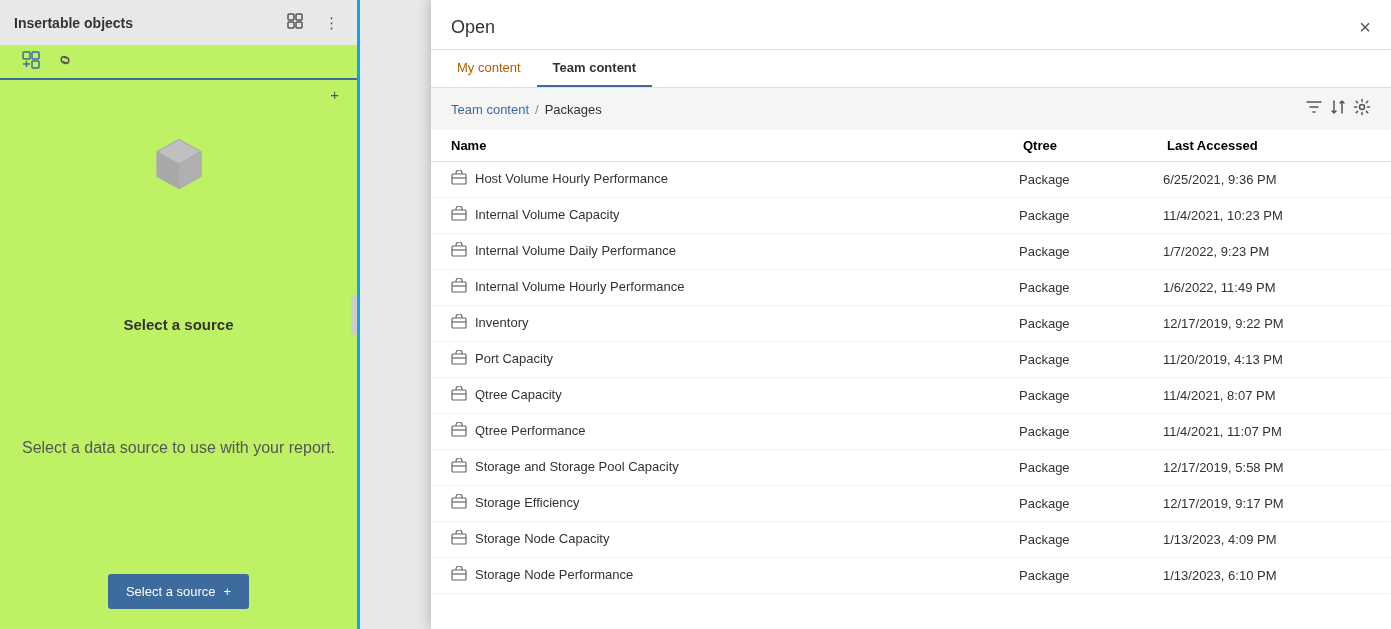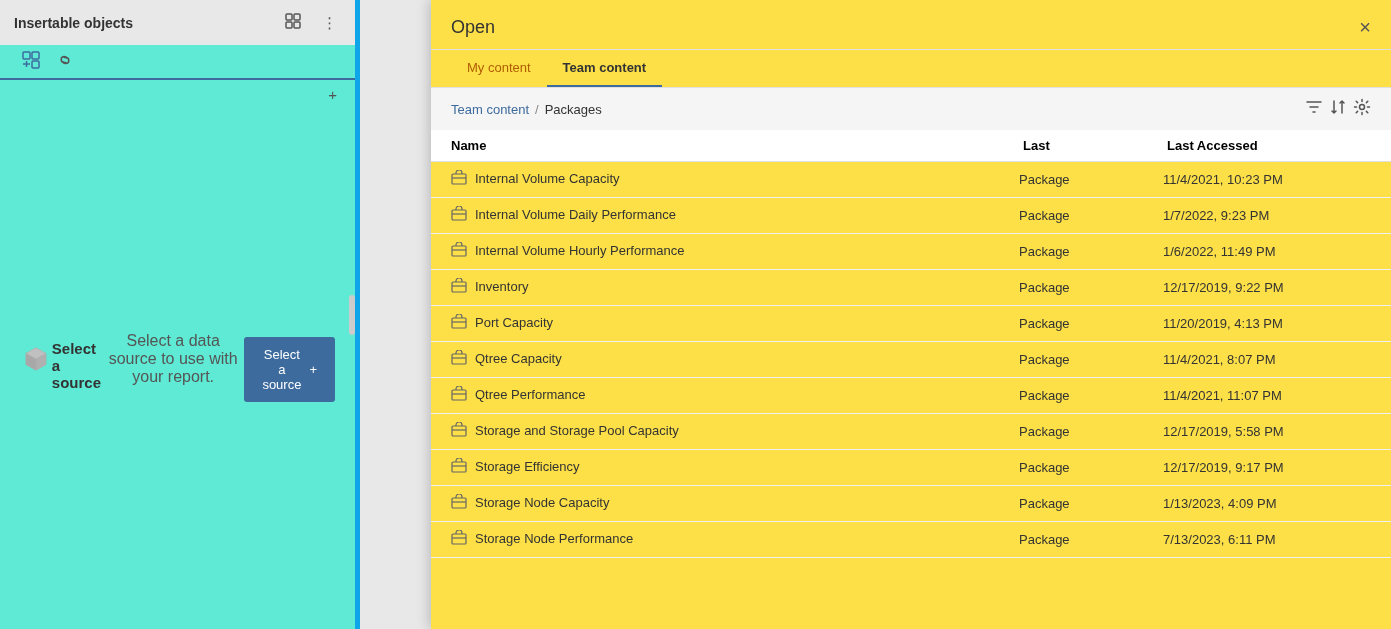--- a/index.html
+++ b/index.html
@@ -2,25 +2,25 @@
 <html><head>
   <meta charset="utf-8">
   <style>
     * { box-sizing: border-box; margin: 0; padding: 0; }
     body { font-family: 'Segoe UI', Arial, sans-serif; font-size: 13px; background: #e8e8e8; display: flex; width: 1391px; height: 629px; overflow: hidden; }
 
     
     .left-panel {
       width: 360px;
       min-width: 360px;
-      background: #5eead4;
+      background: #bef264;
       display: flex;
       flex-direction: column;
       position: relative;
-      border-right: 5px solid #0ea5e9;
+      border-right: 3px solid #0ea5e9;
     }
     .left-panel-header {
       display: flex;
       align-items: center;
       justify-content: space-between;
       padding: 10px 14px;
       background: #e8e8e8;
     }
     .left-panel-title {
       font-size: 14px;
@@ -38,21 +38,21 @@
       border-bottom: 2px solid #3d6b9e;
       margin-bottom: -2px;
     }
     .top-right-icons {
       display: flex;
       gap: 12px;
     }
     .left-content {
       flex: 1;
       display: flex;
-      flex-direction: row;
+      flex-direction: column;
       align-items: center;
       justify-content: space-between;
       padding: 20px;
     }
     .cube-icon {
       width: 70px;
       height: 70px;
       margin-bottom: 20px;
     }
     .select-source-title {
@@ -97,21 +97,21 @@
       padding: 4px 14px;
     }
 
     
     .modal {
       position: fixed;
       top: 0;
       right: 0;
       width: 960px;
       height: 629px;
-      background: #fde047;
+      background: #ffffff;
       display: flex;
       flex-direction: column;
       box-shadow: -2px 0 12px rgba(0,0,0,0.2);
       z-index: 10;
     }
     .modal-header {
       display: flex;
       align-items: center;
       justify-content: space-between;
       padding: 16px 20px 10px 20px;
@@ -125,21 +125,21 @@
     .modal-close {
       background: none;
       border: none;
       font-size: 20px;
       cursor: pointer;
       color: #555;
     }
     .modal-tabs {
       display: flex;
       border-bottom: 1px solid #e0e0e0;
-      padding: 0 20px;
+      padding: 0 10px;
     }
     .modal-tab {
       padding: 10px 16px;
       cursor: pointer;
       font-size: 13px;
       color: #b05d00;
       border-bottom: 2px solid transparent;
     }
     .modal-tab.active {
       color: #333;
@@ -315,25 +315,36 @@
         <circle cx="9" cy="9" r="2.5" stroke="#555" stroke-width="1.5"></circle>
         <path d="M9 1.5v2M9 14.5v2M1.5 9h2M14.5 9h2M3.2 3.2l1.4 1.4M13.4 13.4l1.4 1.4M3.2 14.8l1.4-1.4M13.4 4.6l1.4-1.4" stroke="#555" stroke-width="1.5" stroke-linecap="round"></path>
       </svg>
     </button>
   </div>
   <div class="table-container">
     <table>
       <thead>
         <tr>
           <th>Name</th>
-          <th>Last</th>
+          <th>Qtree</th>
           <th>Last Accessed</th>
         </tr>
       </thead>
       <tbody id="table-body">
+      <tr>
+            <td><span class="pkg-icon">
+    <svg width="16" height="16" viewBox="0 0 16 16" fill="none">
+      <rect x="1" y="4" width="14" height="10" rx="1" stroke="#666" stroke-width="1.2" fill="none"></rect>
+      <path d="M5 4V3a3 3 0 016 0v1" stroke="#666" stroke-width="1.2"></path>
+      <line x1="1" y1="8" x2="15" y2="8" stroke="#666" stroke-width="1.2"></line>
+    </svg>
+  </span>Host Volume Hourly Performance</td>
+            <td>Package</td>
+            <td>6/25/2021, 9:36 PM</td>
+          </tr>
           <tr>
             <td><span class="pkg-icon">
     <svg width="16" height="16" viewBox="0 0 16 16" fill="none">
       <rect x="1" y="4" width="14" height="10" rx="1" stroke="#666" stroke-width="1.2" fill="none"></rect>
       <path d="M5 4V3a3 3 0 016 0v1" stroke="#666" stroke-width="1.2"></path>
       <line x1="1" y1="8" x2="15" y2="8" stroke="#666" stroke-width="1.2"></line>
     </svg>
   </span>Internal Volume Capacity</td>
             <td>Package</td>
             <td>11/4/2021, 10:23 PM</td>
@@ -439,18 +450,18 @@
           </tr>
           <tr>
             <td><span class="pkg-icon">
     <svg width="16" height="16" viewBox="0 0 16 16" fill="none">
       <rect x="1" y="4" width="14" height="10" rx="1" stroke="#666" stroke-width="1.2" fill="none"></rect>
       <path d="M5 4V3a3 3 0 016 0v1" stroke="#666" stroke-width="1.2"></path>
       <line x1="1" y1="8" x2="15" y2="8" stroke="#666" stroke-width="1.2"></line>
     </svg>
   </span>Storage Node Performance</td>
             <td>Package</td>
-            <td>7/13/2023, 6:11 PM</td>
+            <td>1/13/2023, 6:10 PM</td>
           </tr>
         </tbody>
     </table>
   </div>
 </div>
 
 </body></html>

